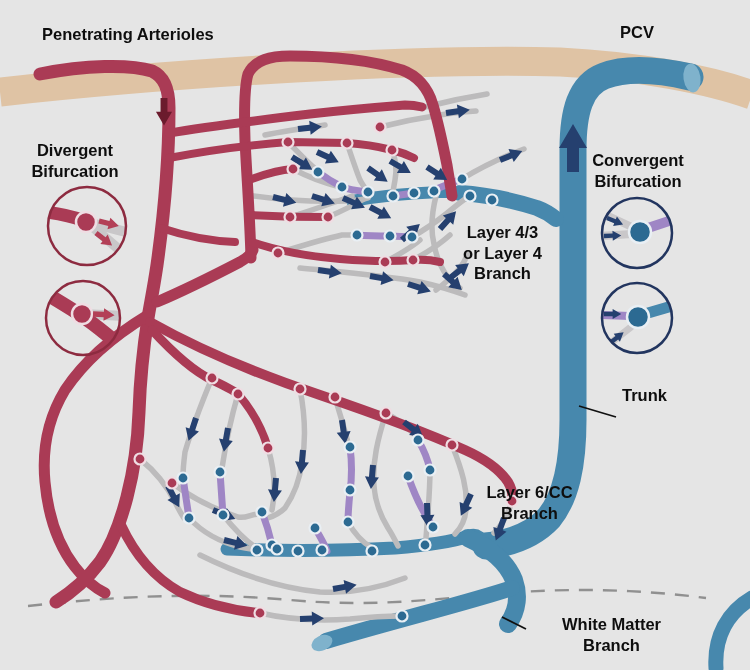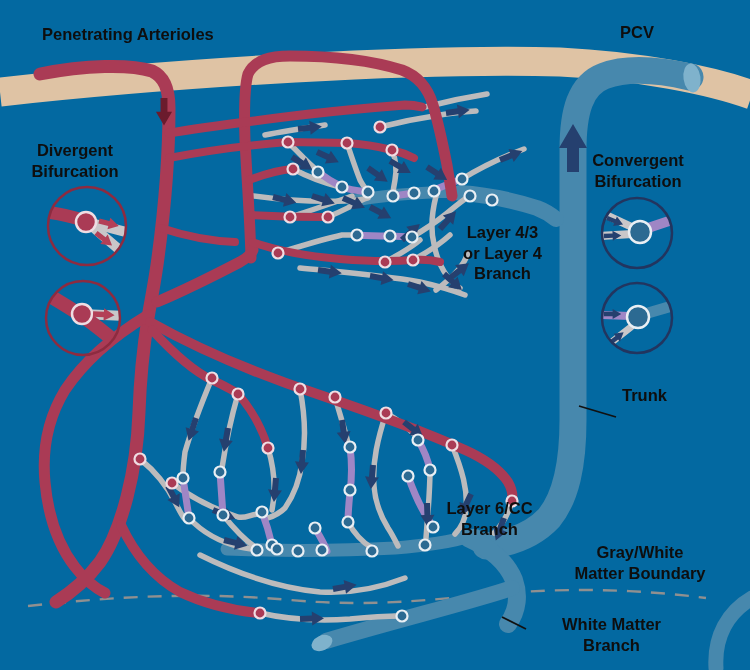--- a/index.html
+++ b/index.html
@@ -1,16 +1,16 @@
 <!DOCTYPE html>
 <html><head>
 <meta charset="utf-8">
 <style>
   html,body{margin:0;padding:0;background:#fff;}
-  .stage{position:relative;width:750px;height:670px;background:#0369a1;overflow:hidden;
+  .stage{position:relative;width:750px;height:670px;background:#e5e5e5;overflow:hidden;
          font-family:"Liberation Sans",sans-serif;}
   .stage svg{position:absolute;left:0;top:0;}
   .lbl{position:absolute;font-weight:bold;color:#0e0e0e;font-size:16.5px;line-height:1.25;
        white-space:pre-line;}
   .lbl.center{text-align:center;}
   .vr{stroke:#aa3b55;fill:none;stroke-linecap:round;stroke-linejoin:round;}
   .vb{stroke:#4788ad;fill:none;stroke-linecap:round;stroke-linejoin:round;}
   .vg{stroke:#bcbbbc;fill:none;stroke-width:5.5;stroke-linecap:round;}
   .vp{stroke:#9f86c5;fill:none;stroke-width:7;stroke-linecap:round;}
   .nr{fill:#aa3b55;stroke:#efdde3;stroke-width:2.2;}
@@ -274,19 +274,17 @@
   <div class="lbl" style="left:42px;top:24px;width:210px;">Penetrating Arterioles</div>
   <div class="lbl" style="left:620px;top:22px;width:80px;">PCV</div>
   <div class="lbl center" style="left:16px;top:140px;width:118px;">Divergent
 Bifurcation</div>
   <div class="lbl center" style="left:574px;top:150px;width:128px;text-align:center;">Convergent
 Bifurcation</div>
   <div class="lbl center" style="left:445px;top:222px;width:115px;">Layer 4/3
 or Layer 4
 Branch</div>
   <div class="lbl" style="left:622px;top:385px;width:70px;">Trunk</div>
-  <div class="lbl center" style="left:432px;top:498px;width:115px;">Layer 6/CC
+  <div class="lbl center" style="left:432px;top:482px;width:115px;padding-left:40px;">Layer 6/CC
 Branch</div>
-  <div class="lbl center" style="left:556px;top:542px;width:168px;">Gray/White
-Matter Boundary</div>
   <div class="lbl center" style="left:544px;top:614px;width:135px;">White Matter
 Branch</div>
 </div>
 
 </body></html>

